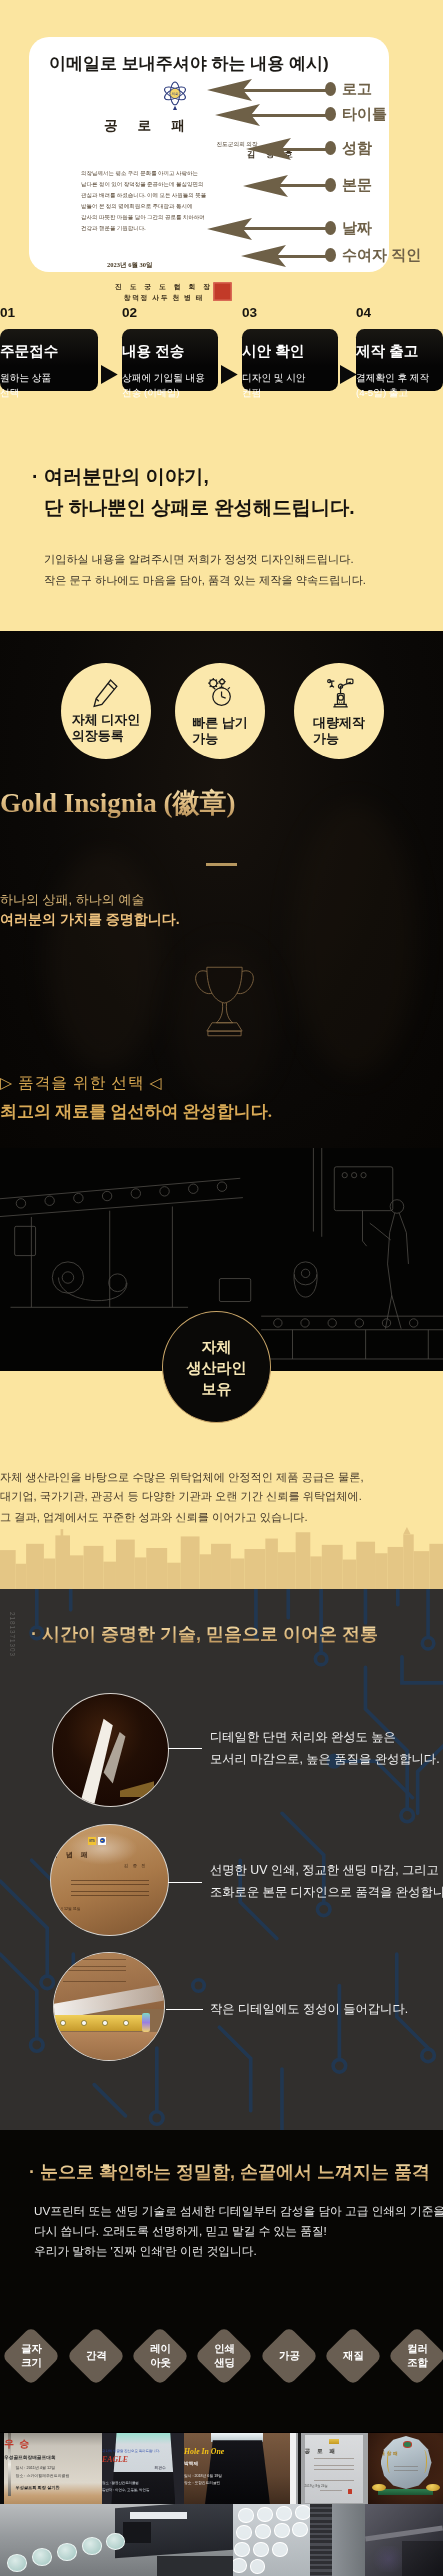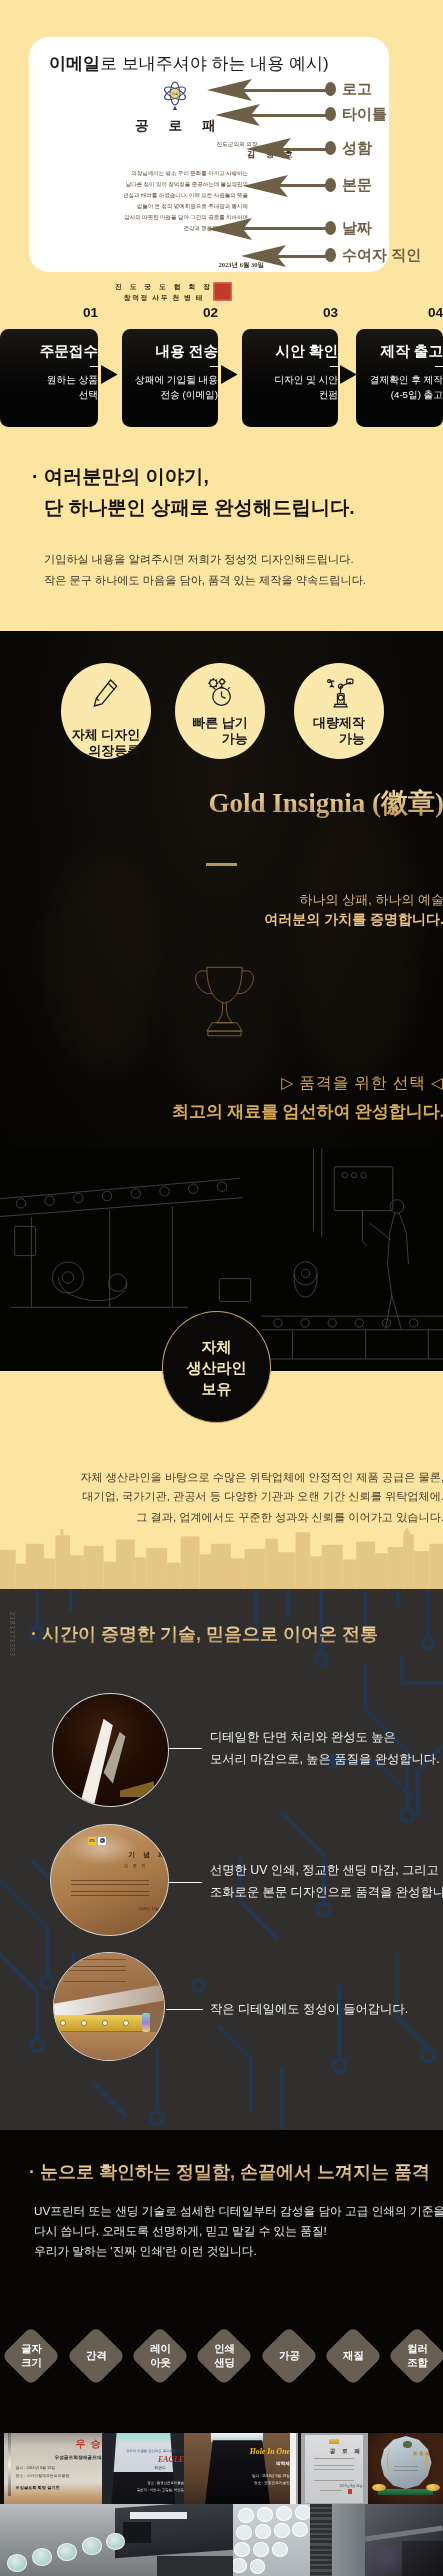--- a/index.html
+++ b/index.html
@@ -1,38 +1,38 @@
 <!DOCTYPE html>
 <html style="font-size:8.3px"><head>
 <meta charset="utf-8">
 <style>
   html,body{margin:0;padding:0;background:#000;}
   .page{position:relative;width:444px;height:2576px;overflow:hidden;
         font-family:"Liberation Sans","DejaVu Sans",sans-serif;}
   .abs{position:absolute;}
-  .c{text-align:right;}
+  .c{text-align:left;}
   .serif{font-family:"Liberation Serif","DejaVu Serif",serif;}
   
   .gold{color:#ddb87e;}
   @supports ((-webkit-background-clip:text) or (background-clip:text)){
     .gold{background:linear-gradient(180deg,#f5e2b0 0%,#e2c086 45%,#b38a52 100%);
           -webkit-background-clip:text;background-clip:text;color:transparent;}
   }
   
   .sec-hero{left:0;top:0;width:444px;height:631px;background:#fbe5a0;}
   .card{left:29px;top:37px;width:360px;height:235px;background:#ffffff;border-radius:20px;}
   .cert-body-line{font-size:5.5px;line-height:11px;color:#53422f;}
   .arrow-line{height:2.6px;background:#6e6047;}
   .arrow-head{width:45px;height:22px;background:#6e6047;
               clip-path:polygon(0 50%,100% 0,80% 50%,100% 100%);}
   .arrow-dot{width:11px;height:14px;border-radius:50%;background:#6e6047;}
   .arrow-label{font-size:15px;font-weight:800;color:#6e6047;white-space:nowrap;}
   .step-num{font-size:13.6px;font-weight:700;color:#171510;}
-  .step-box{top:329px;height:98px;background:linear-gradient(180deg,#191713,#050505 60%);
-            border-radius:8.3px;color:#fff;display:flex;flex-direction:column;align-items:flex-end;}
+  .step-box{top:329px;height:62px;background:linear-gradient(180deg,#191713,#050505 60%);
+            border-radius:8.3px;color:#fff;display:flex;flex-direction:column;align-items:flex-start;}
   .step-title{font-size:14.6px;font-weight:800;margin-top:12.5px;}
   .step-dash{width:7.8px;height:1.6px;background:#fff;margin:5.2px 0 4.7px;}
   .step-line{font-size:9.7px;line-height:15px;}
   .step-tri{top:365px;width:16.7px;height:19px;background:#0a0a0a;
             clip-path:polygon(0 0,100% 50%,0 100%);}
   
   .sec-dark1{left:0;top:631px;width:444px;height:517px;
              background:radial-gradient(ellipse at 50% 28%,#17120d 0%,#0b0907 55%,#070503 100%);}
   .blob{border-radius:50%;filter:blur(11.5px);}
   .feat-ellipse{top:32px;width:90px;height:96px;border-radius:50%;background:#fbe8ac;
@@ -67,21 +67,21 @@
 </style>
 </head>
 <body>
 
 <div class="page">
 
   <div class="abs sec-hero">
 
     <div class="abs card">
       <div class="abs" style="left:20px;top:14.6px;font-size:17px;color:#1c1a16;">
-        <span style="font-weight:800;">이메일</span><span style="font-weight:400;">로 보내주셔야 하는 내용 예시)</span>
+        <span style="font-weight:800;">이메일</span><span style="font-weight:700;">로 보내주셔야 하는 내용 예시)</span>
       </div>
 
       <div class="abs" style="left:18px;top:37px;width:235px;height:188px;">
 
         <svg class="abs" style="left:116px;top:6.3px;" width="24" height="32" viewBox="0 0 46 62">
           <g>
             <g fill="none" stroke="#2b3a7d" stroke-width="2">
               <ellipse cx="23" cy="26" rx="9" ry="22"></ellipse>
               <ellipse cx="23" cy="26" rx="9" ry="22" transform="rotate(65 23 26)"></ellipse>
               <ellipse cx="23" cy="26" rx="9" ry="22" transform="rotate(-65 23 26)"></ellipse>
@@ -191,21 +191,21 @@
     <div class="abs blob" style="left:172px;top:313px;width:104px;height:157px;background:#1f1710;opacity:.25;"></div>
 
     <div class="abs feat-ellipse" style="left:61px;">
       <svg width="32" height="34" viewBox="0 0 62 66" style="margin-top:12.5px;">
         <g stroke="#1b1b1b" stroke-width="2.6" fill="none">
           <path d="M40 8 l12 12 L23 55 l-15 4 4-15 z"></path>
           <path d="M35 14 l12 12"></path>
           <path d="M12 44 l5 5"></path>
         </g>
       </svg>
-      <div class="feat-label c" style="margin-top:18px;">
+      <div class="feat-label c" style="margin-top:2px;">
         <div>자체 디자인</div>
         <div>의장등록</div>
       </div>
     </div>
     <div class="abs feat-ellipse" style="left:175px;">
       <svg width="34" height="34" viewBox="0 0 66 66" style="margin-top:12.5px;">
         <g stroke="#1b1b1b" stroke-width="2.4" fill="none">
           <circle cx="20" cy="14" r="7"></circle>
             <path d="M20 4 v4 M20 20 v4 M10 14 h4 M26 14 h4 M13 7 l3 3 M24 18 l3 3 M27 7 l-3 3 M16 18 l-3 3"></path>
           <circle cx="37" cy="11" r="4.5"></circle>

